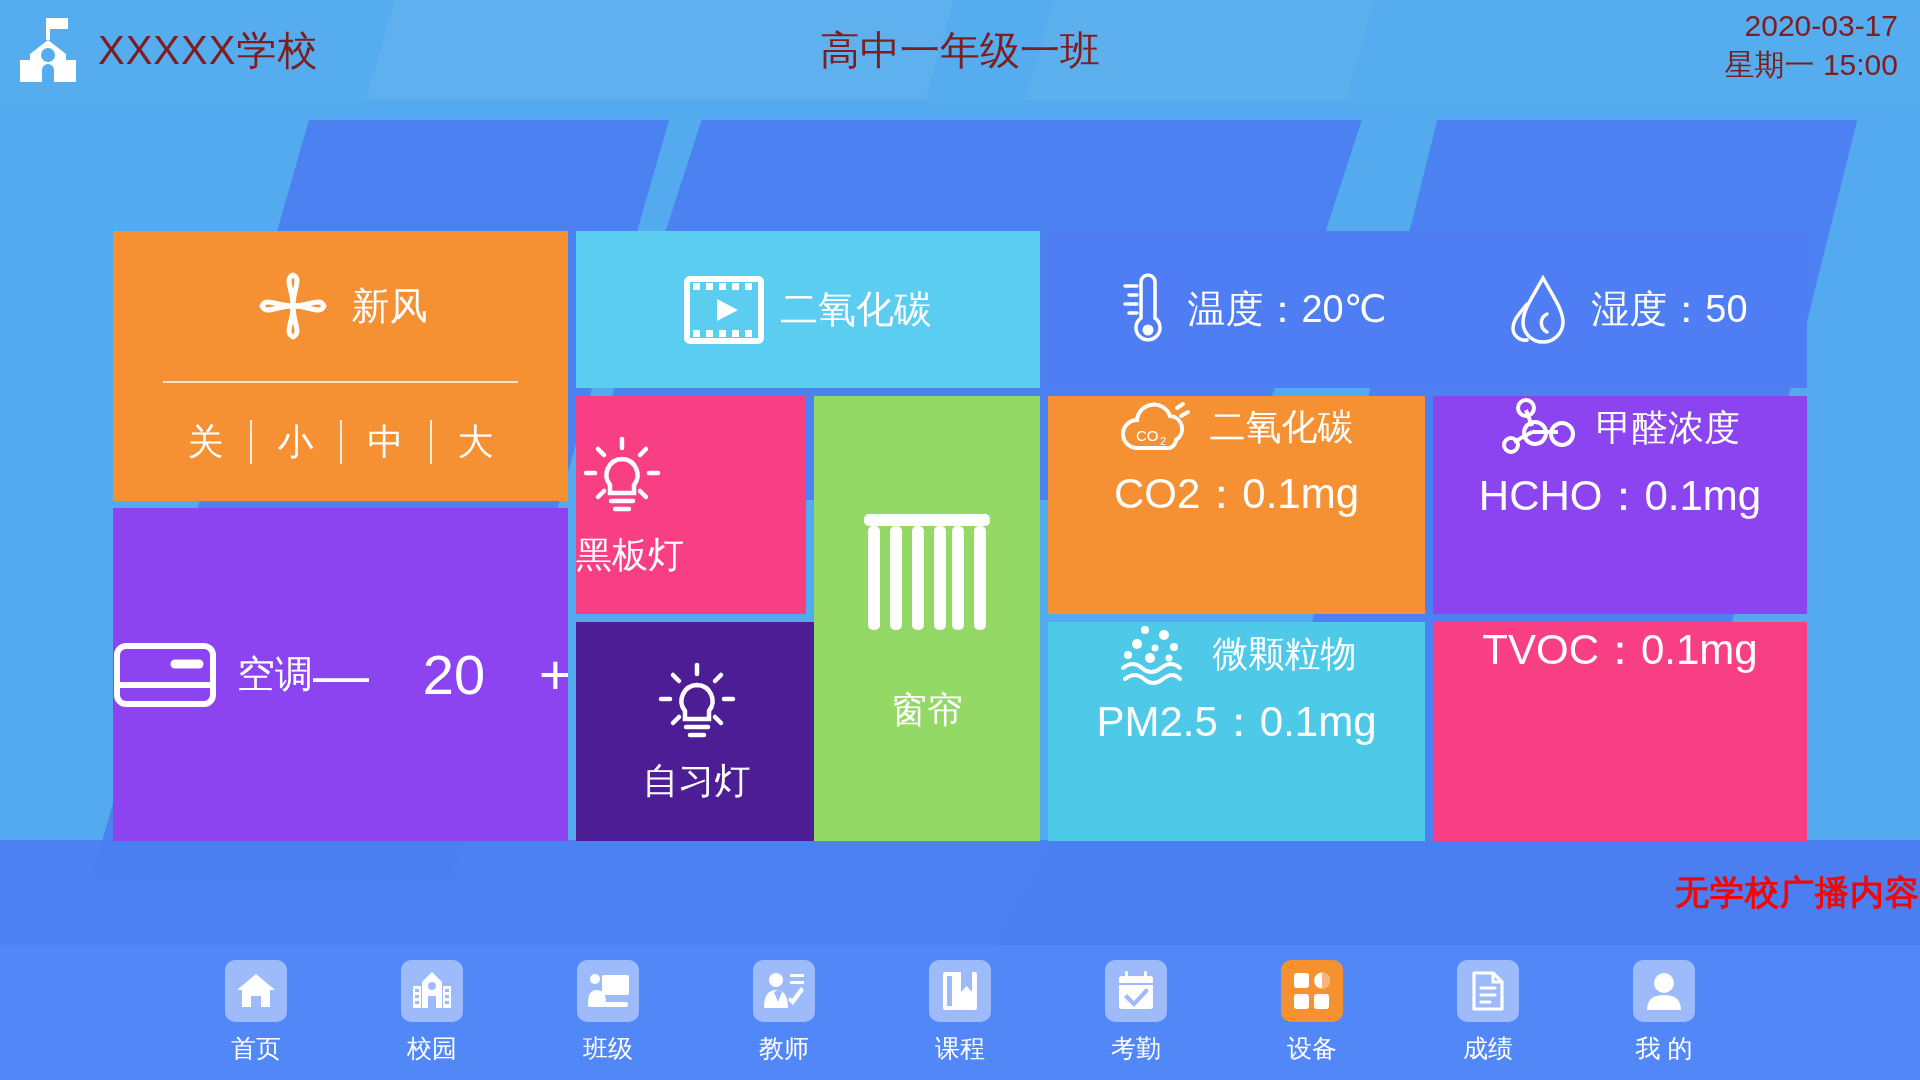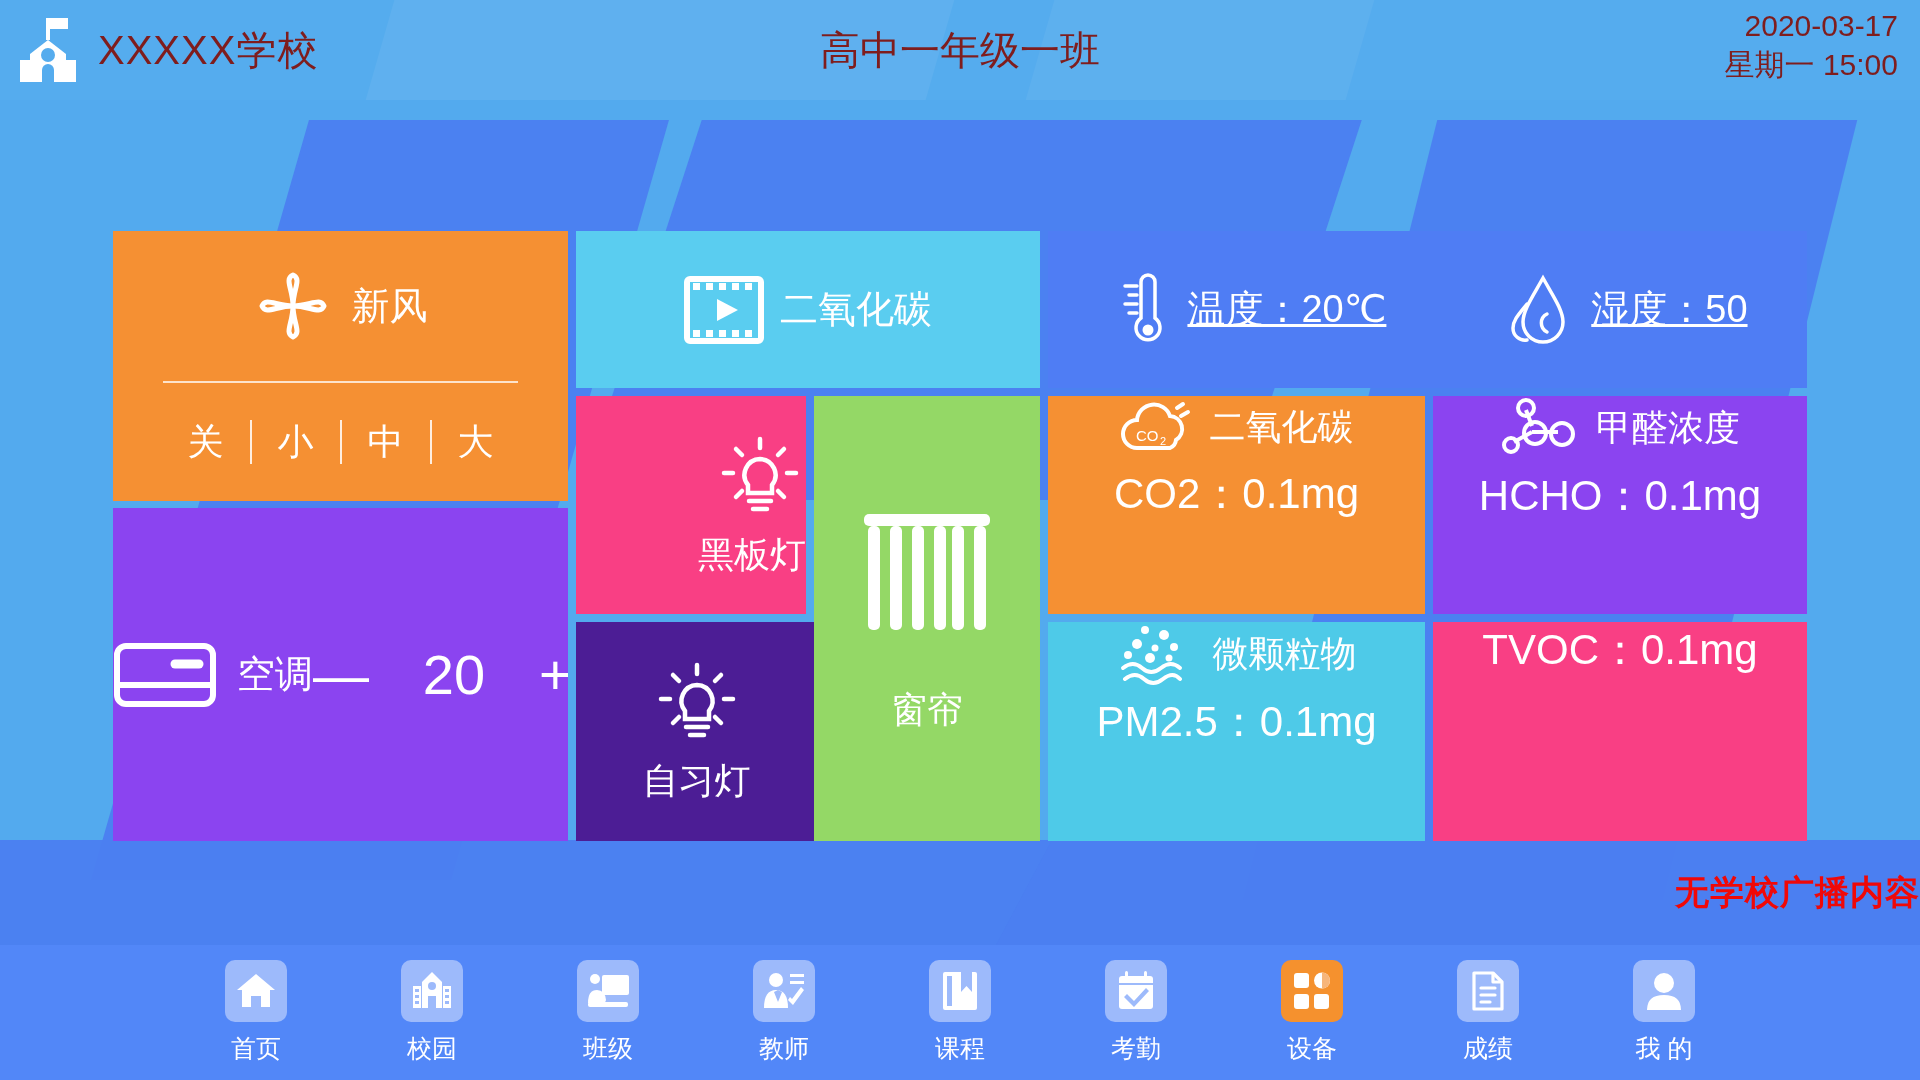--- a/index.html
+++ b/index.html
@@ -123,41 +123,41 @@
 
   
   #tile-multimedia {
     left: 463px; top: 0; width: 464px; height: 157px;
     background: #5acdf0;
     align-items:center; justify-content:center;
   }
   #tile-blackboard-light {
     left: 463px; top: 165px; width: 230px; height: 218px;
     background: #f93f84;
-    flex-direction:column; align-items:flex-end; justify-content:center; gap: 8px;
+    flex-direction:column; align-items:flex-start; justify-content:center; gap: 8px;
   }
   #tile-study-light {
     left: 463px; top: 391px; width: 241px; height: 219px;
     background: #4c1d95;
     flex-direction:column; align-items:center; justify-content:center; gap: 8px;
   }
   #tile-curtain {
     left: 701px; top: 165px; width: 226px; height: 445px;
     background: #94d866;
     flex-direction:column; align-items:center; justify-content:center; gap: 34px;
   }
   .tile-vlabel { font-size: 36px; }
 
   
   #tile-th {
     left: 935px; top: 0; width: 759px; height: 157px;
     background: #4f7df4;
     align-items:center; justify-content:space-around;
   }
-  .th-item { display:flex; align-items:center; gap: 24px; text-decoration: underline; }
+  .th-item { display:flex; align-items:center; gap: 24px; }
   .th-text { font-size: 38px; white-space:nowrap; }
 
   .sensor {
     flex-direction: column; align-items:center; gap: 8px;
   }
   .sensor .s-head { display:flex; align-items:center; justify-content:center; gap:16px; }
   .sensor .s-name { font-size: 36px; white-space:nowrap;}
   .sensor .s-value { font-size: 42px; white-space:nowrap;}
 
   #tile-co2   { left: 935px; top: 165px; width: 377px; height: 218px; background: #f59033; }

